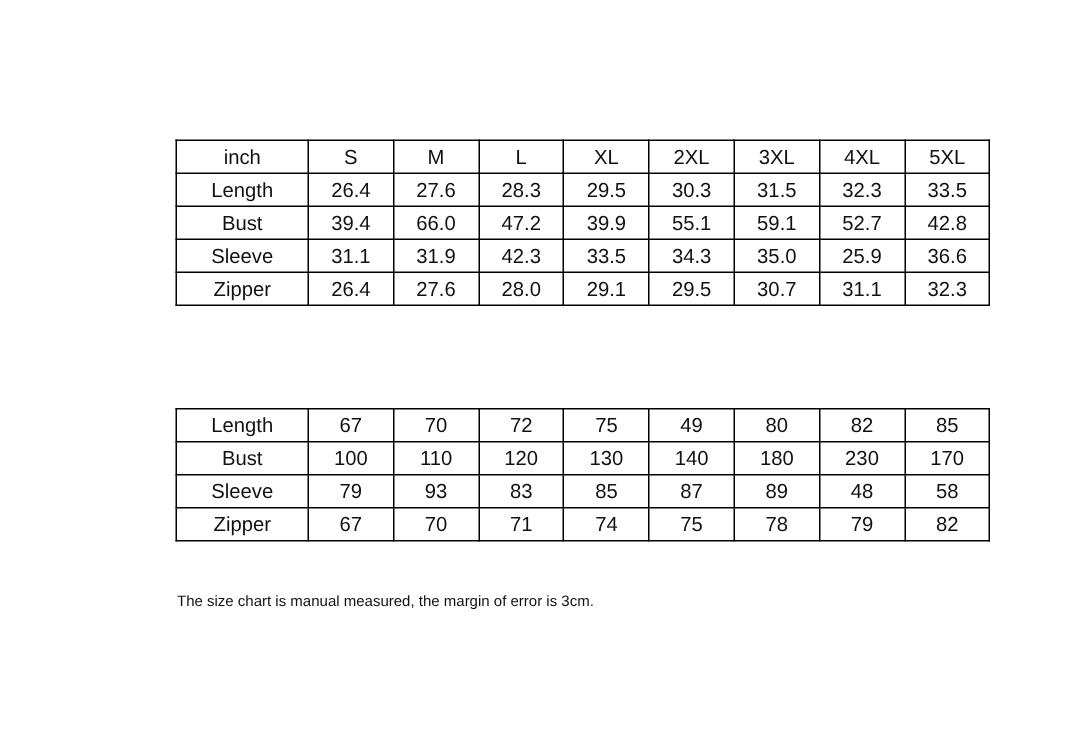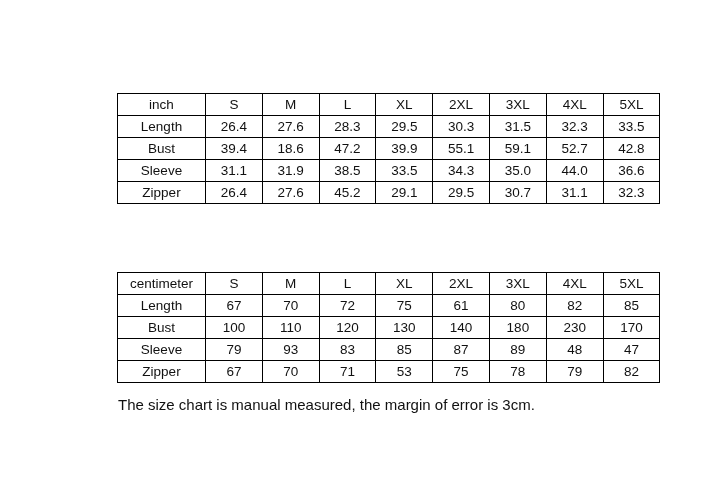--- a/index.html
+++ b/index.html
@@ -47,21 +47,21 @@
   table.size-table td.rowhead {
     font-size: 13.5px;
   }
   table.size-table col.label-col { width: 88px; }
   table.size-table col.data-col { width: 56.8px; }
 
   .note {
     position: absolute;
     left: 118px;
     top: 396px;
-    font-size: 15px;
+    font-size: 10px;
     color: #111111;
     font-family: "Liberation Sans", sans-serif;
     white-space: nowrap;
   }
 </style>
 </head>
 <body>
 
 <div class="page">
 
@@ -97,44 +97,44 @@
           <td>28.3</td>
           <td>29.5</td>
           <td>30.3</td>
           <td>31.5</td>
           <td>32.3</td>
           <td>33.5</td>
         </tr>
         <tr>
           <td class="rowhead">Bust</td>
           <td>39.4</td>
-          <td>18.6</td>
+          <td>66.0</td>
           <td>47.2</td>
           <td>39.9</td>
           <td>55.1</td>
           <td>59.1</td>
           <td>52.7</td>
           <td>42.8</td>
         </tr>
         <tr>
           <td class="rowhead">Sleeve</td>
           <td>31.1</td>
           <td>31.9</td>
-          <td>38.5</td>
+          <td>42.3</td>
           <td>33.5</td>
           <td>34.3</td>
           <td>35.0</td>
-          <td>44.0</td>
+          <td>25.9</td>
           <td>36.6</td>
         </tr>
         <tr>
           <td class="rowhead">Zipper</td>
           <td>26.4</td>
           <td>27.6</td>
-          <td>45.2</td>
+          <td>28.0</td>
           <td>29.1</td>
           <td>29.5</td>
           <td>30.7</td>
           <td>31.1</td>
           <td>32.3</td>
         </tr>
       </tbody>
     </table>
   </div>
 
@@ -146,37 +146,26 @@
           <col class="data-col">
           <col class="data-col">
           <col class="data-col">
         <col class="data-col">
           <col class="data-col">
           <col class="data-col">
           <col class="data-col">
       </colgroup>
       <tbody>
         <tr>
-          <td class="corner">centimeter</td>
-          <td>S</td>
-          <td>M</td>
-          <td>L</td>
-          <td>XL</td>
-          <td>2XL</td>
-          <td>3XL</td>
-          <td>4XL</td>
-          <td>5XL</td>
-        </tr>
-        <tr>
           <td class="rowhead">Length</td>
           <td>67</td>
           <td>70</td>
           <td>72</td>
           <td>75</td>
-          <td>61</td>
+          <td>49</td>
           <td>80</td>
           <td>82</td>
           <td>85</td>
         </tr>
         <tr>
           <td class="rowhead">Bust</td>
           <td>100</td>
           <td>110</td>
           <td>120</td>
           <td>130</td>
@@ -187,28 +176,28 @@
         </tr>
         <tr>
           <td class="rowhead">Sleeve</td>
           <td>79</td>
           <td>93</td>
           <td>83</td>
           <td>85</td>
           <td>87</td>
           <td>89</td>
           <td>48</td>
-          <td>47</td>
+          <td>58</td>
         </tr>
         <tr>
           <td class="rowhead">Zipper</td>
           <td>67</td>
           <td>70</td>
           <td>71</td>
-          <td>53</td>
+          <td>74</td>
           <td>75</td>
           <td>78</td>
           <td>79</td>
           <td>82</td>
         </tr>
       </tbody>
     </table>
   </div>
 
   <div class="note">The size chart is manual measured, the margin of error is 3cm.</div>

